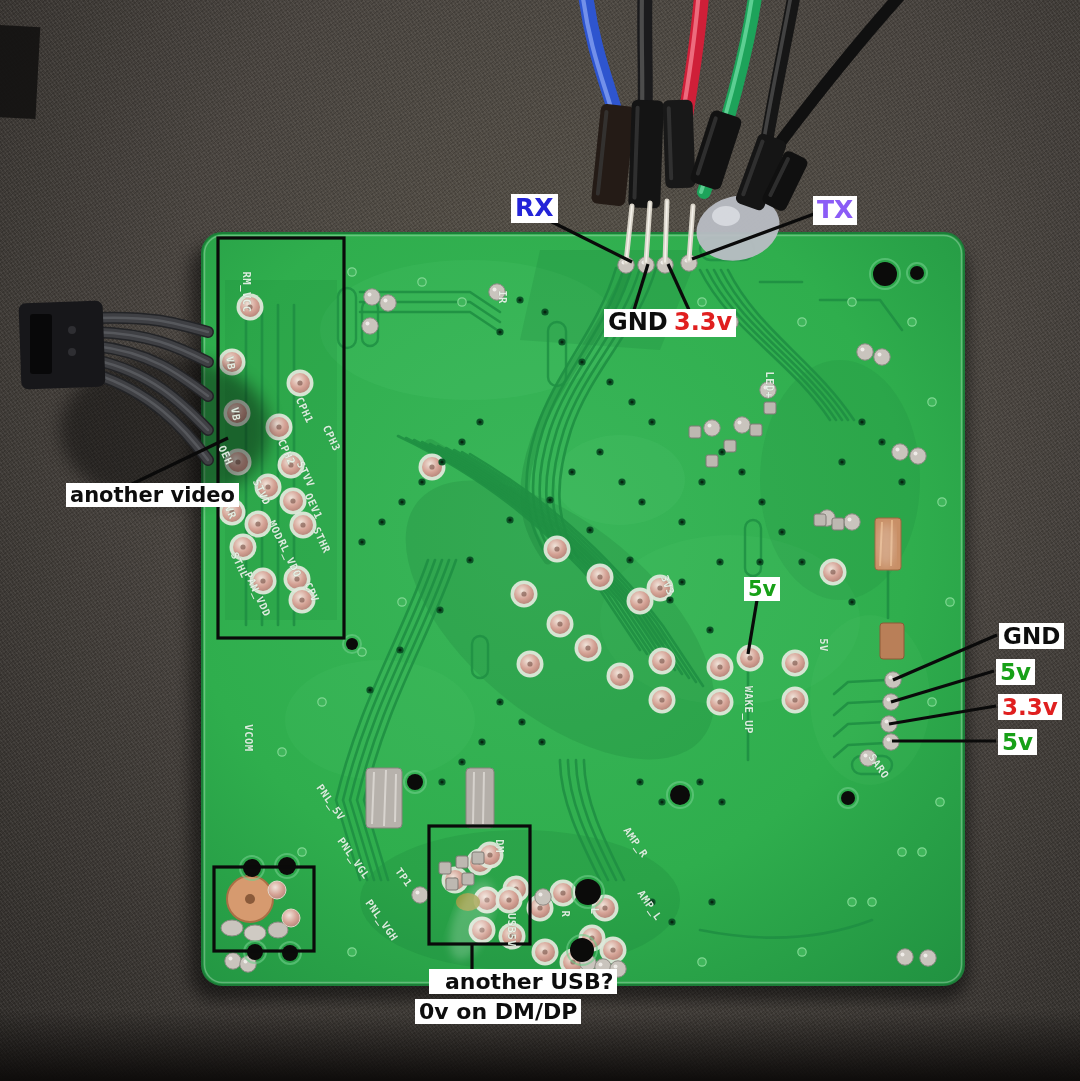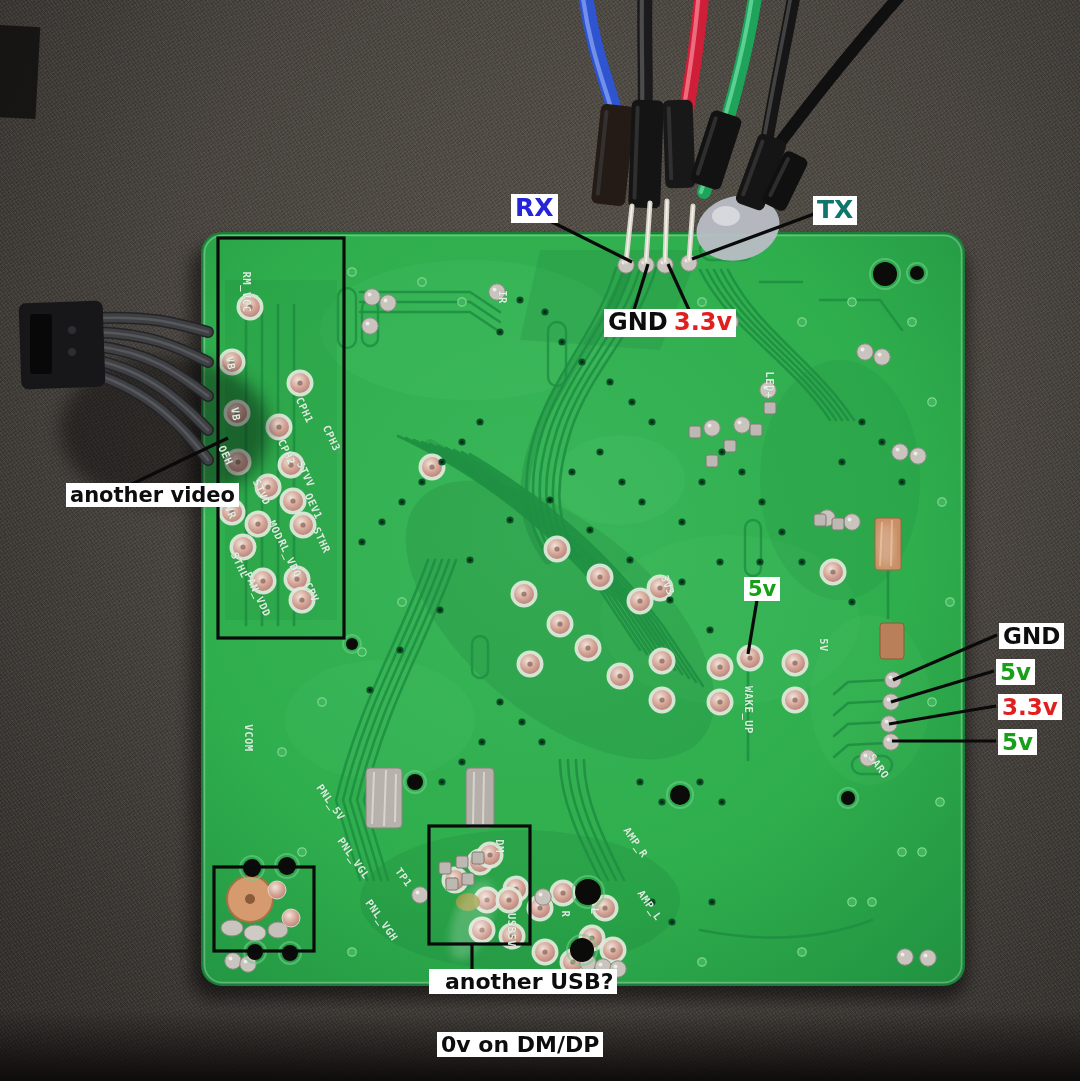--- a/index.html
+++ b/index.html
@@ -18,21 +18,21 @@
   #a-tx{left:813px;top:196px;font-size:25px;}
   #a-gnd-top{left:604px;top:309px;font-size:24px;}
   #a-v33-top{left:670px;top:309px;font-size:24px;}
   #a-prob{left:66px;top:483px;font-size:21px;}
   #a-v5-mid{left:744px;top:577px;font-size:21px;}
   #a-r1{left:999px;top:623px;font-size:23px;}
   #a-r2{left:996px;top:659px;font-size:23px;}
   #a-r3{left:998px;top:694px;font-size:23px;}
   #a-r4{left:998px;top:729px;font-size:23px;}
   #a-usb1{left:429px;top:969px;font-size:22px;}
-  #a-usb2{left:437px;top:999px;font-size:22px;margin-top:33px;}
+  #a-usb2{left:415px;top:999px;font-size:22px;}
   
   #silkscreen-layer{position:absolute;left:0;top:0;width:1080px;height:1081px;
     pointer-events:none;z-index:20;}
   #silkscreen-layer span{position:absolute;font-family:"DejaVu Sans Mono",monospace;
     font-weight:700;font-size:10.5px;letter-spacing:0.5px;opacity:0.92;
     text-shadow:0 0 1px rgba(0,60,20,0.4);}
 </style>
 </head>
 <body>
 
@@ -668,21 +668,21 @@
       <span style="left: 500px; top: 846px; color: rgb(233, 244, 234); transform: translate(-50%, -50%) rotate(90deg);">DM</span>
       <span style="left: 512px; top: 930px; color: rgb(233, 244, 234); transform: translate(-50%, -50%) rotate(90deg);">USB5V</span>
       <span style="left: 566px; top: 914px; color: rgb(233, 244, 234); transform: translate(-50%, -50%) rotate(90deg);">R</span>
       <span style="left: 595px; top: 911px; color: rgb(233, 244, 234); transform: translate(-50%, -50%) rotate(90deg);">L</span>
       <span style="left: 636px; top: 842px; color: rgb(233, 244, 234); transform: translate(-50%, -50%) rotate(55deg);">AMP_R</span>
       <span style="left: 650px; top: 905px; color: rgb(233, 244, 234); transform: translate(-50%, -50%) rotate(55deg);">AMP_L</span>
       <span style="left: 879px; top: 766px; color: rgb(233, 244, 234); transform: translate(-50%, -50%) rotate(55deg);">SARO</span>
     </div>
 
 <div class="anno" id="a-rx" style="color: rgb(36, 36, 216);">RX</div>
-<div class="anno" id="a-tx" style="color: #0f766e;">TX</div>
+<div class="anno" id="a-tx" style="color: #8b5cf6;">TX</div>
 <div class="anno" id="a-gnd-top" style="color: rgb(13, 13, 13);">GND</div>
 <div class="anno" id="a-v33-top" style="color: rgb(224, 31, 31);">3.3v</div>
 <div class="anno" id="a-prob" style="color: rgb(13, 13, 13);">another video</div>
 <div class="anno" id="a-v5-mid" style="color: rgb(23, 160, 23);">5v</div>
 <div class="anno" id="a-r1" style="color: rgb(13, 13, 13);">GND</div>
 <div class="anno" id="a-r2" style="color: rgb(23, 160, 23);">5v</div>
 <div class="anno" id="a-r3" style="color: rgb(224, 31, 31);">3.3v</div>
 <div class="anno" id="a-r4" style="color: rgb(23, 160, 23);">5v</div>
 <div class="anno" id="a-usb1" style="color: rgb(13, 13, 13); padding-left: 16px;">another USB?</div>
 <div class="anno" id="a-usb2" style="color: rgb(13, 13, 13);">0v on DM/DP</div>

